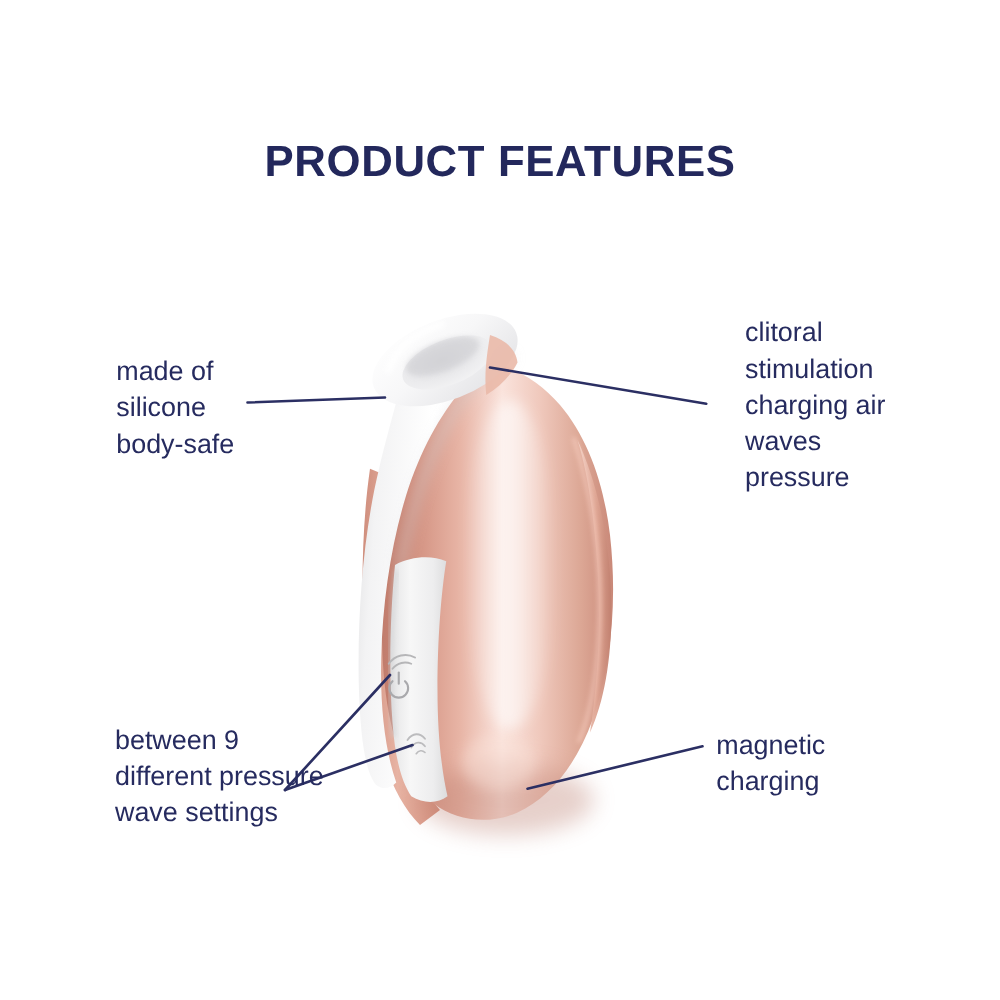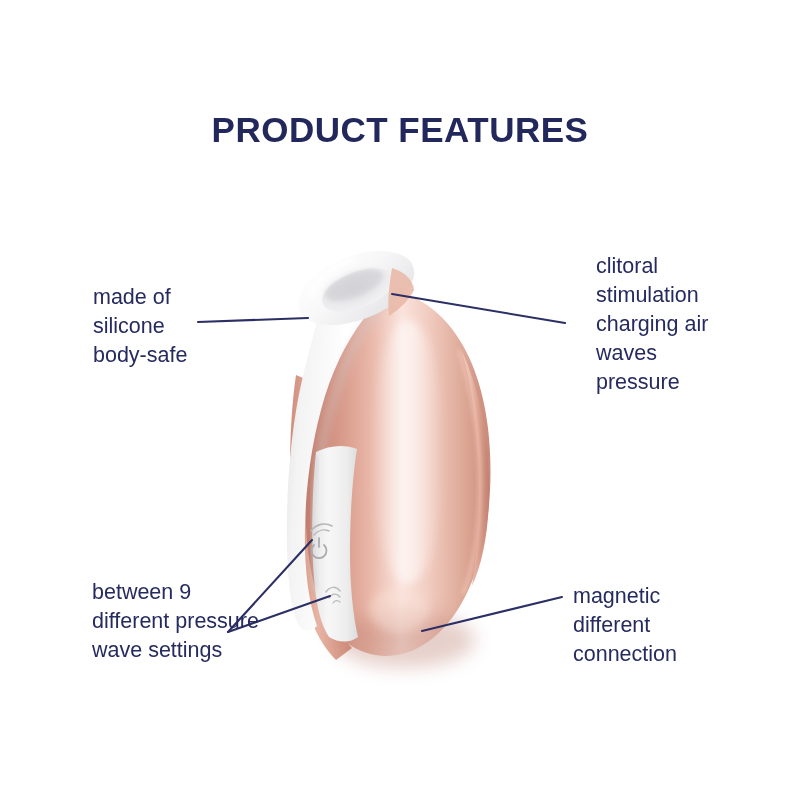--- a/index.html
+++ b/index.html
@@ -250,17 +250,16 @@
   </div>
 
   <div class="callout" id="callout-settings">
     <span class="line">between 9</span>
     <span class="line">different pressure</span>
     <span class="line">wave settings</span>
   </div>
 
   <div class="callout" id="callout-magnetic">
     <span class="line">magnetic</span>
-    <span class="line">different</span>
-    <span class="line">connection</span>
+    <span class="line">charging</span>
   </div>
 
 </div>
 
 </body></html>

